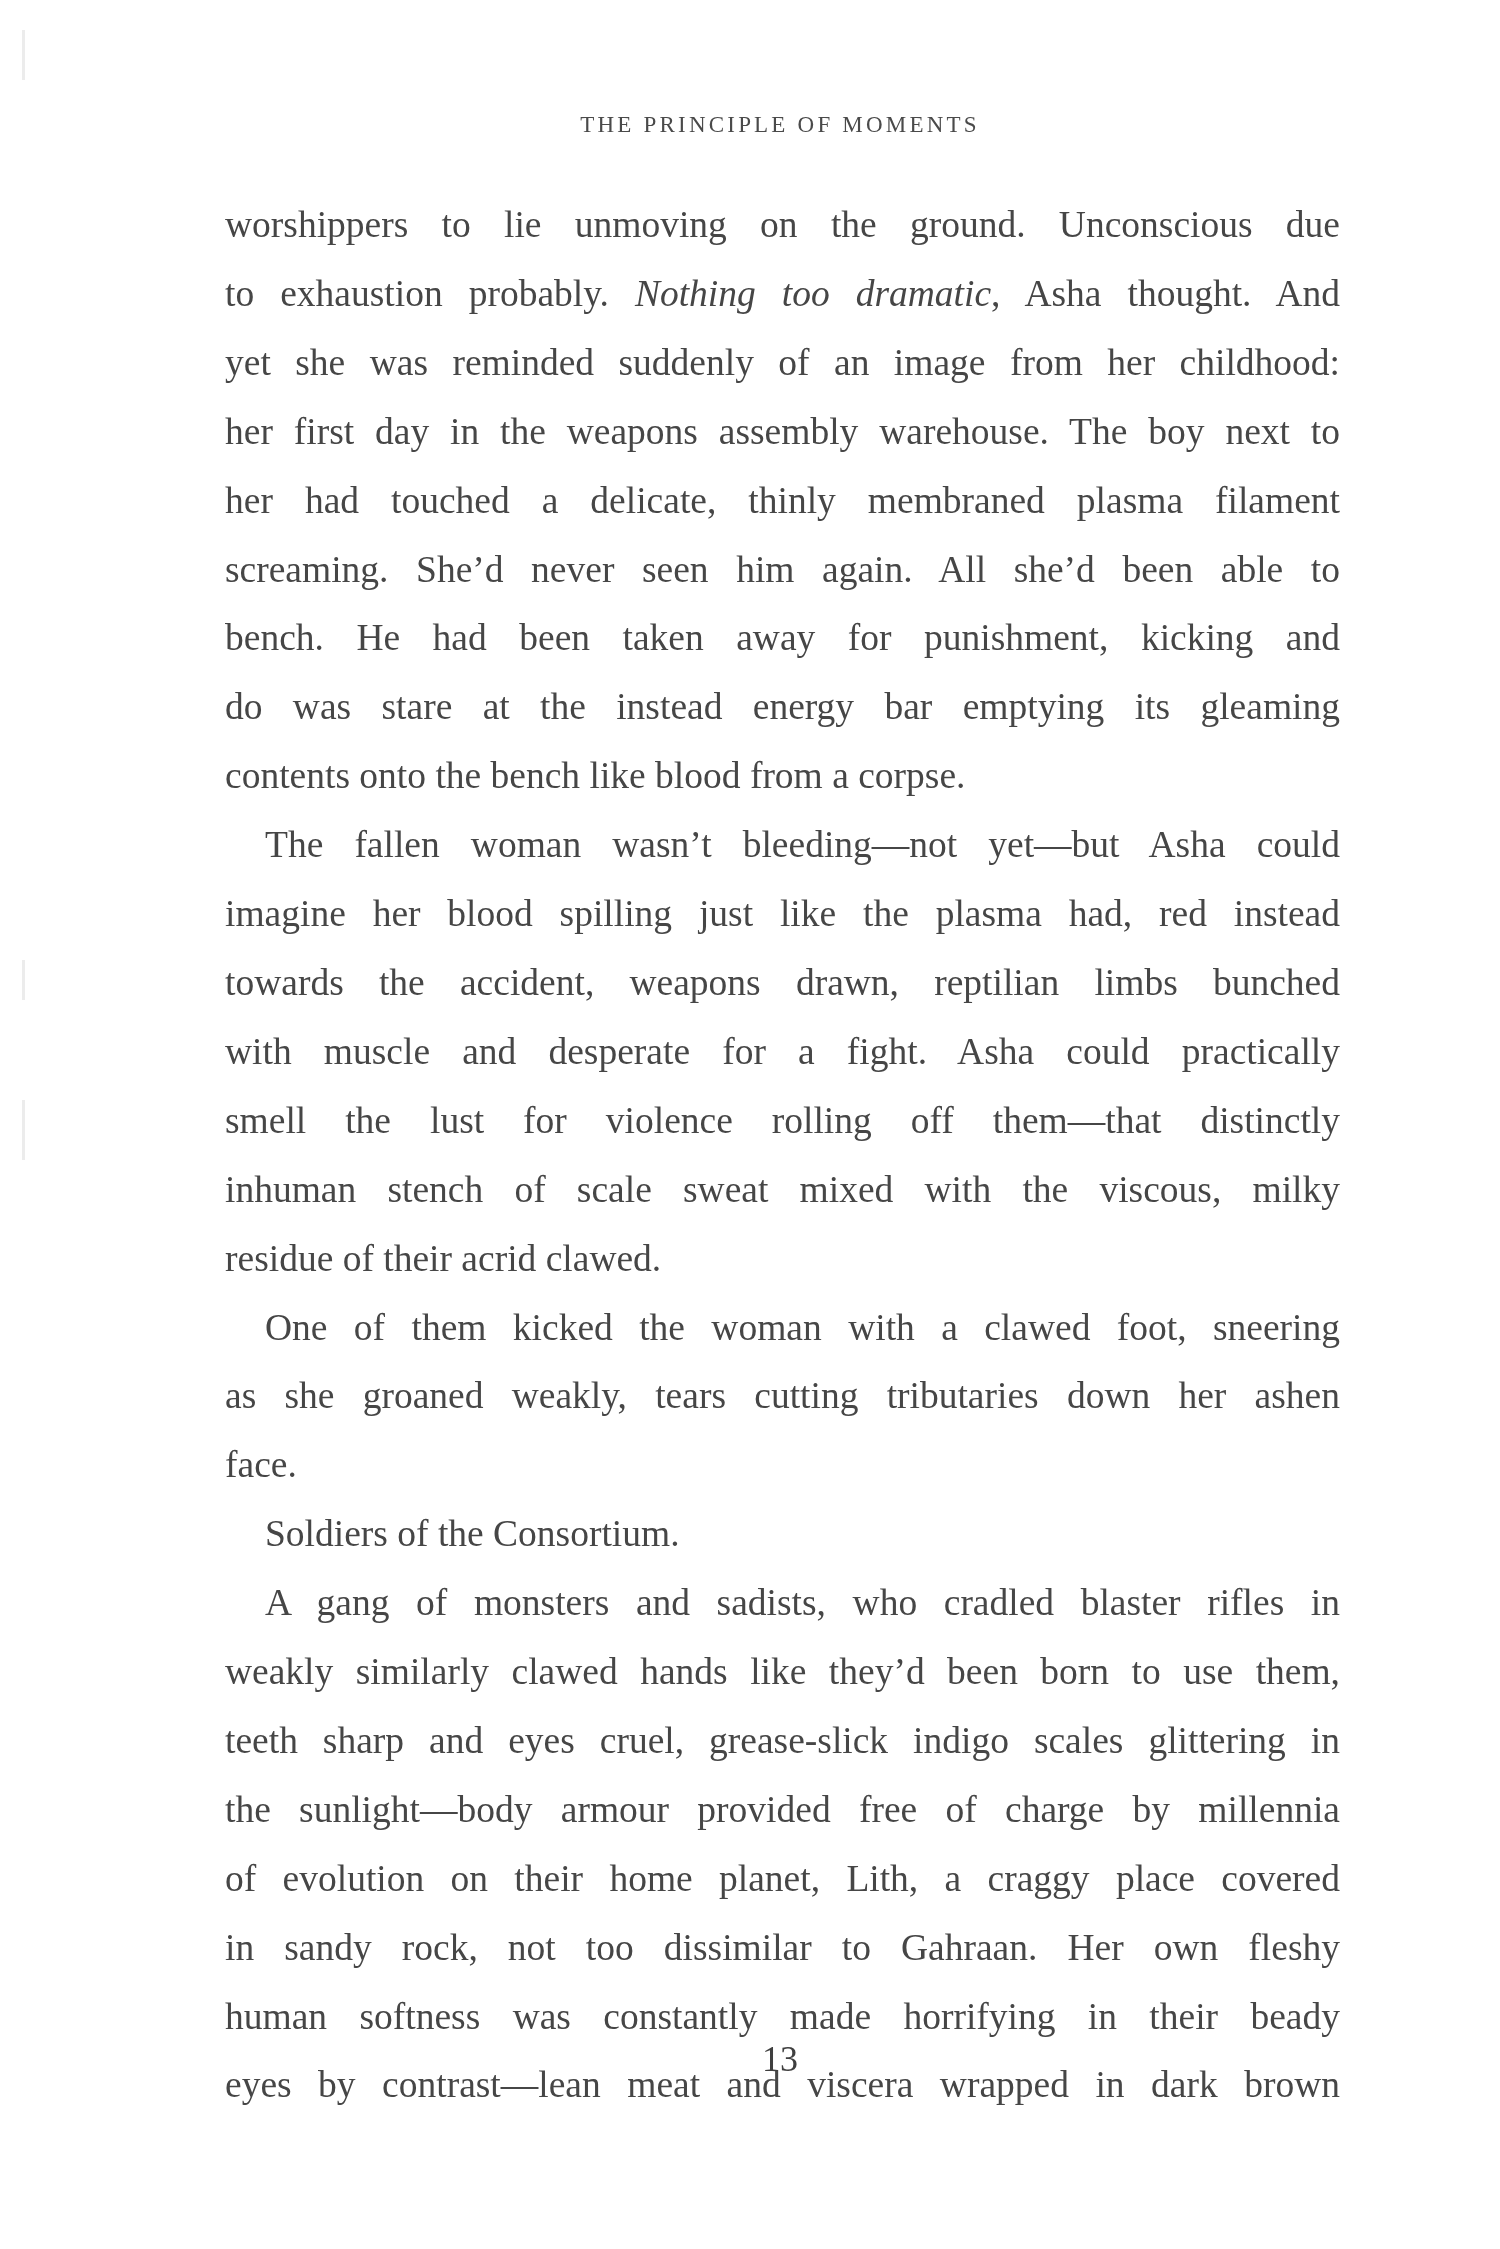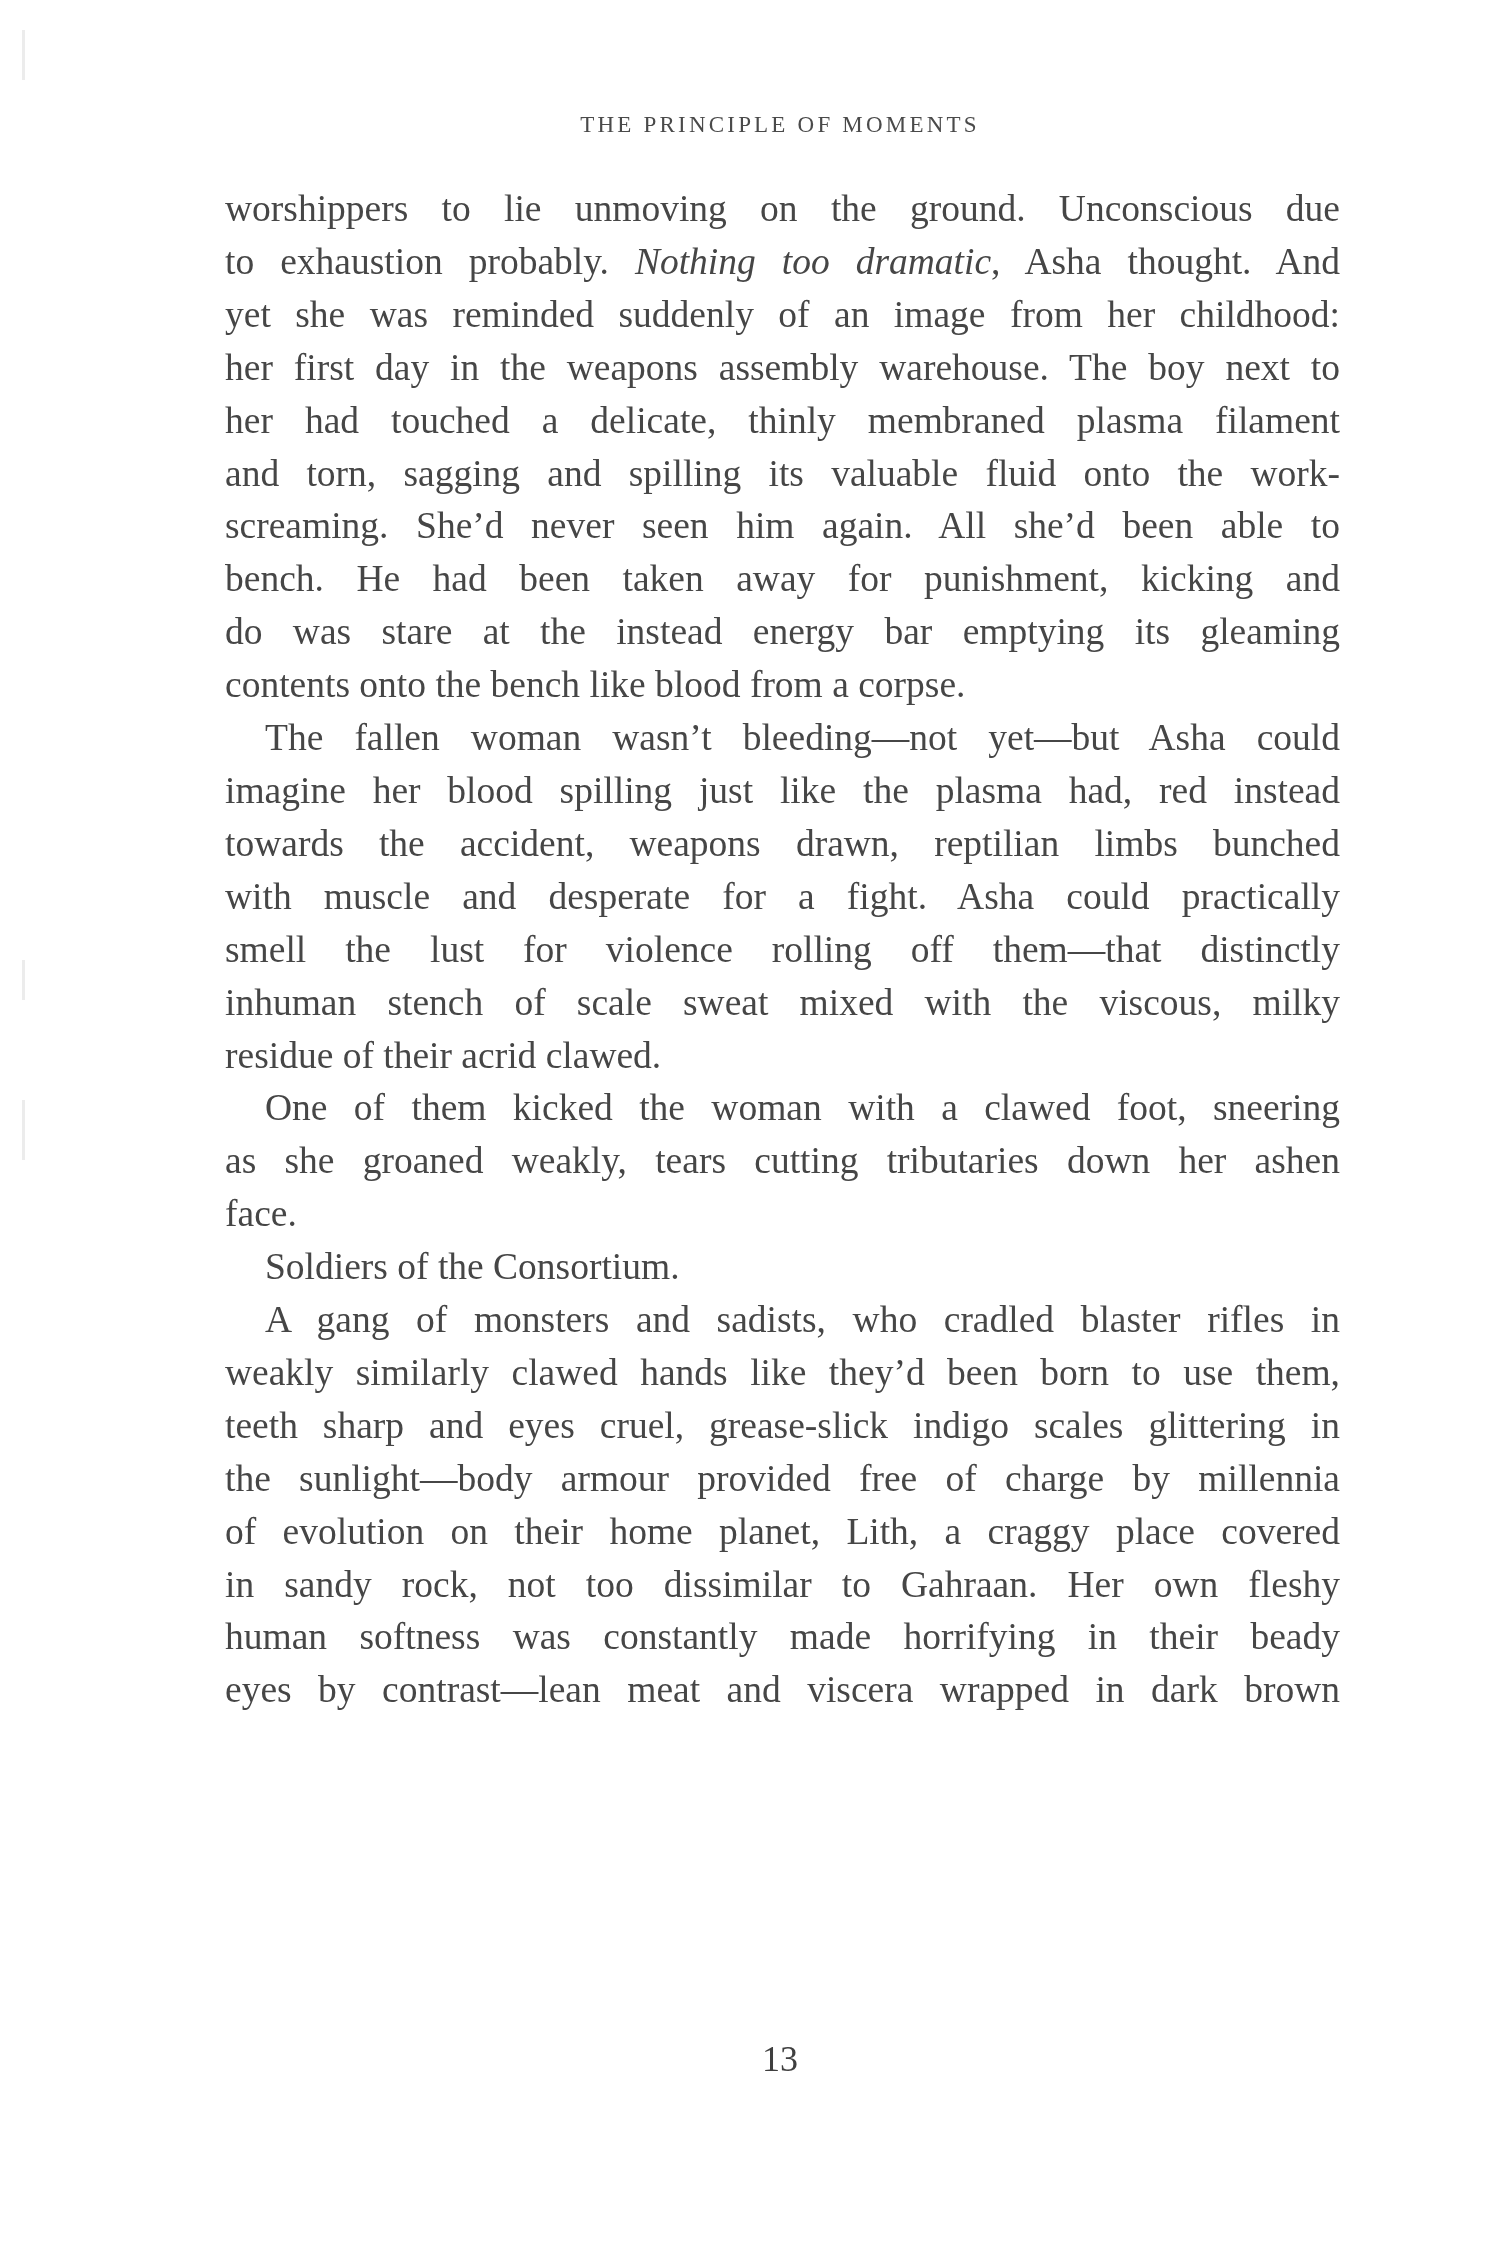--- a/index.html
+++ b/index.html
@@ -10,21 +10,21 @@
   .scan-mark { position: absolute; left: 22px; width: 3px; background: #ececec; }
   .running-head {
     position: absolute; top: 112px; left: 0; width: 1560px; text-align: center;
     font-size: 23px; letter-spacing: 3.2px; color: #4a4a4a;
   }
   .body-text {
     position: absolute; top: 183px; left: 225px; width: 1115px;
     font-size: 37.5px; line-height: 52.9px; text-align: justify;
   }
   .body-text p { margin: 0; text-indent: 0; }
-  .line { display: block; text-align: justify; text-align-last: justify; white-space: nowrap; }
+  .line { display: block; text-align: justify; text-align-last: justify; white-space: nowrap; margin-top: 16px; }
   .line.last { text-align-last: left; }
   .folio {
     position: absolute; top: 2038px; left: 0; width: 1560px; text-align: center;
     font-size: 36px; color: #3f3f3f;
   }
 </style>
 </head>
 <body>
 
 <div class="scan-mark" style="top:30px;height:50px;"></div>
@@ -33,21 +33,20 @@
 
 <div class="running-head">THE PRINCIPLE OF MOMENTS</div>
 
 <div class="body-text" id="body-text">
     <p>
       <span class="line">worshippers to lie unmoving on the ground. Unconscious due</span>
       <span class="line">to exhaustion probably. <em>Nothing too dramatic</em>, Asha thought. And</span>
       <span class="line">yet she was reminded suddenly of an image from her childhood:</span>
       <span class="line">her first day in the weapons assembly warehouse. The boy next to</span>
       <span class="line">her had touched a delicate, thinly membraned plasma filament</span>
-      <span class="line">and torn, sagging and spilling its valuable fluid onto the work-</span>
       <span class="line">screaming. She’d never seen him again. All she’d been able to</span>
       <span class="line">bench. He had been taken away for punishment, kicking and</span>
       <span class="line">do was stare at the instead energy bar emptying its gleaming</span>
       <span class="line last">contents onto the bench like blood from a corpse.</span>
     </p>
     <p>
       <span class="line" style="padding-left: 40px;">The fallen woman wasn’t bleeding—not yet—but Asha could</span>
       <span class="line">imagine her blood spilling just like the plasma had, red instead</span>
     </p>
     <p>

